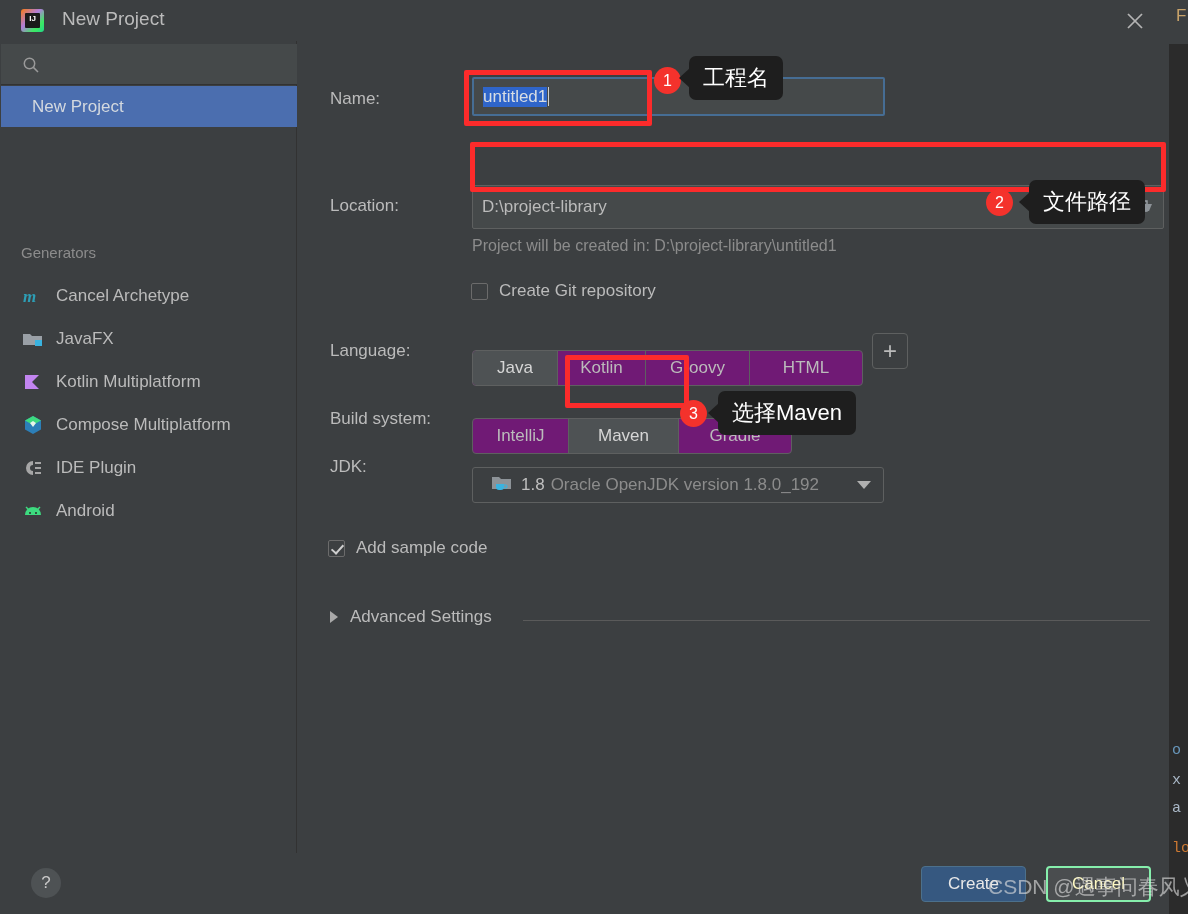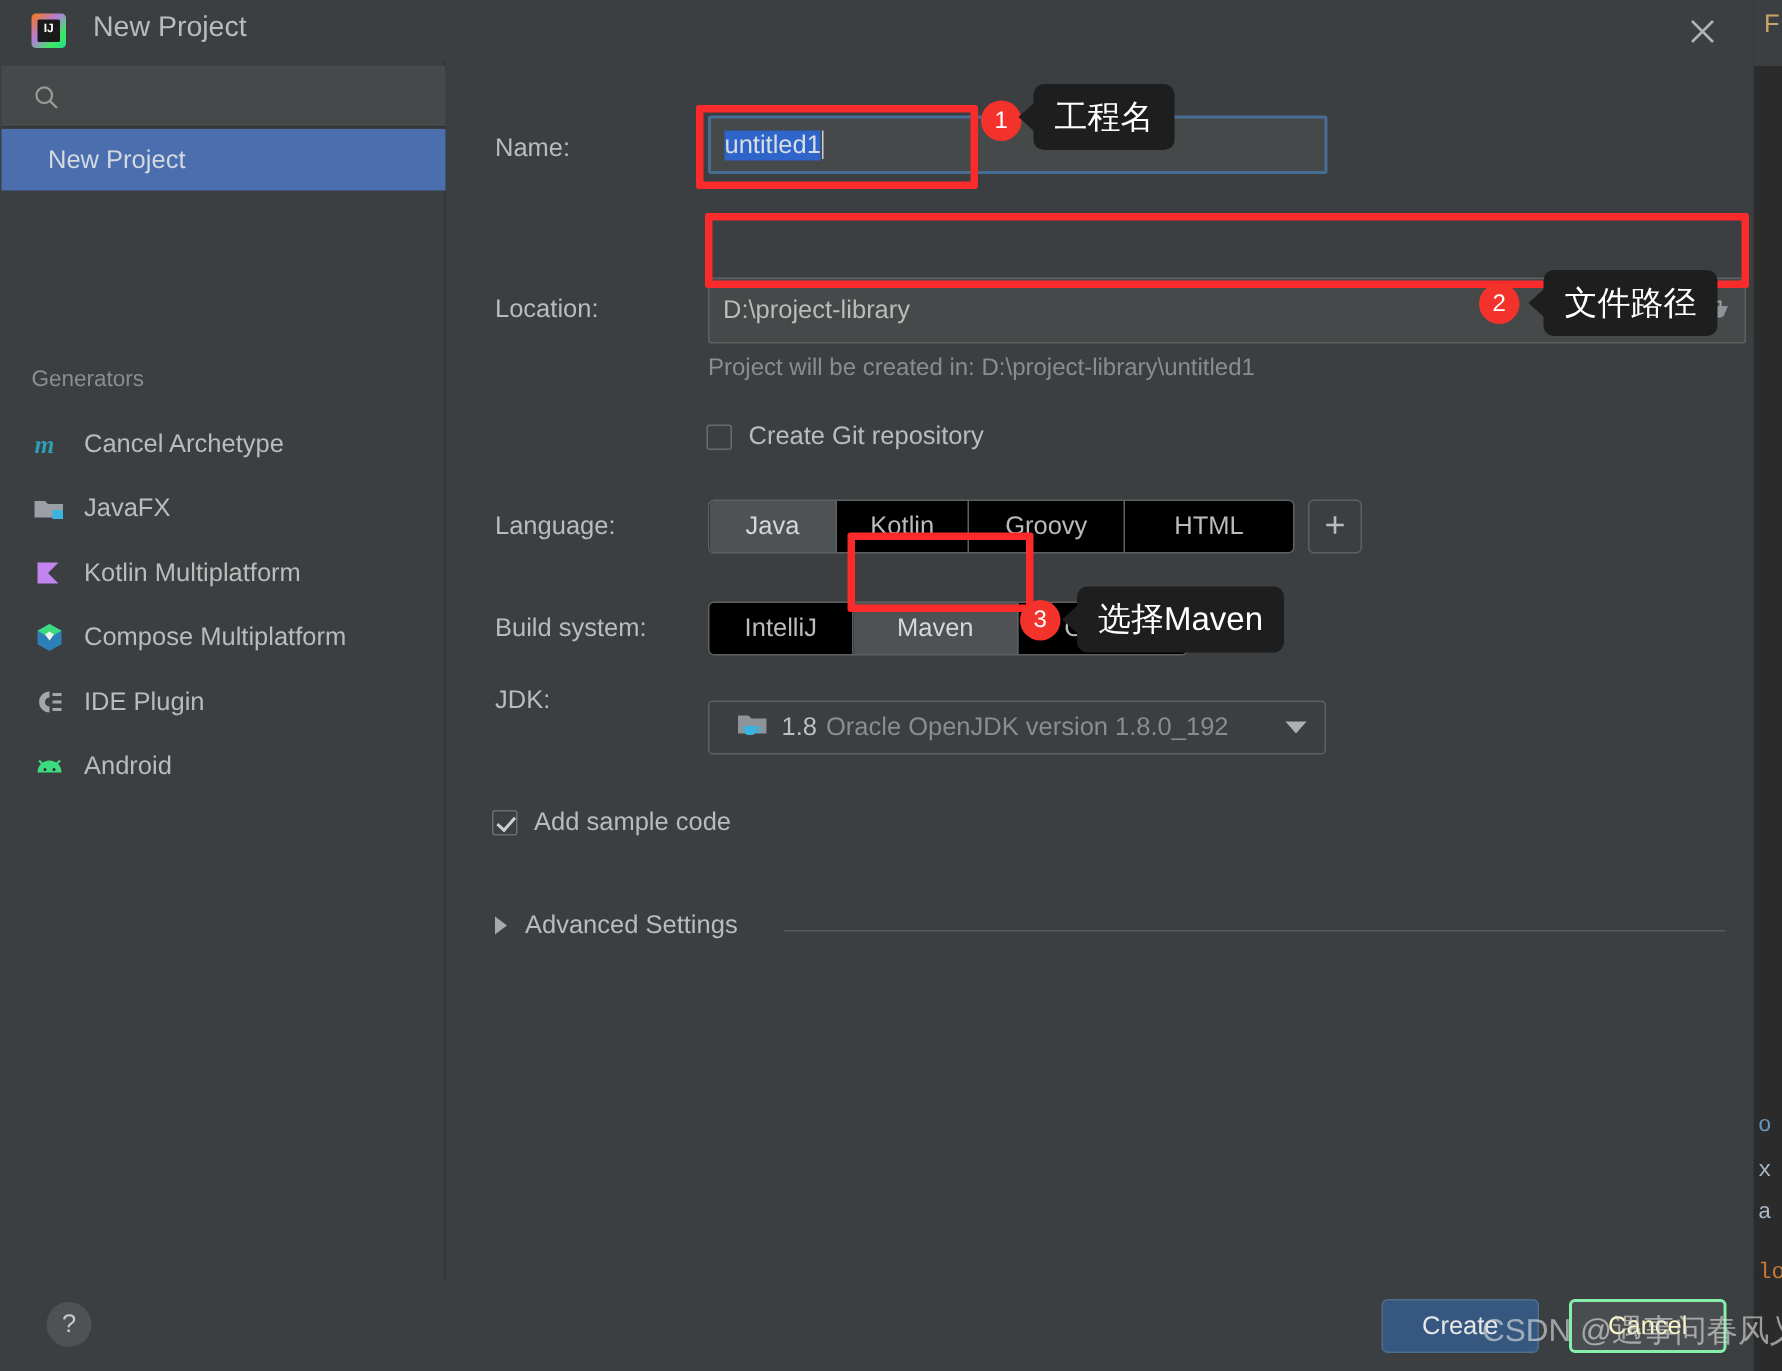--- a/index.html
+++ b/index.html
@@ -155,21 +155,21 @@
     content: ""; position: absolute; left: 5px; top: 1px;
     width: 5px; height: 10px; border: solid #cfcfcf;
     border-width: 0 2px 2px 0; transform: rotate(42deg);
   }
   .cb-label { color: #bbbbbb; font-size: 17px; }
 
   
   .segmented {
     position: absolute; display: flex;
     border: 1px solid #5e6060; border-radius: 4px; overflow: hidden;
-    height: 36px; background: #000000;
+    height: 36px; background: #701a75; margin-top: 17px;
   }
   .seg {
     display: flex; align-items: center; justify-content: center;
     color: #bbbbbb; font-size: 17px; cursor: pointer;
     border-right: 1px solid #5e6060;
   }
   .seg:last-child { border-right: none; }
   .seg.active { background: #4e5254; color: #d6d6d6; }
   .plus-btn {
     position: absolute; width: 36px; height: 36px;

